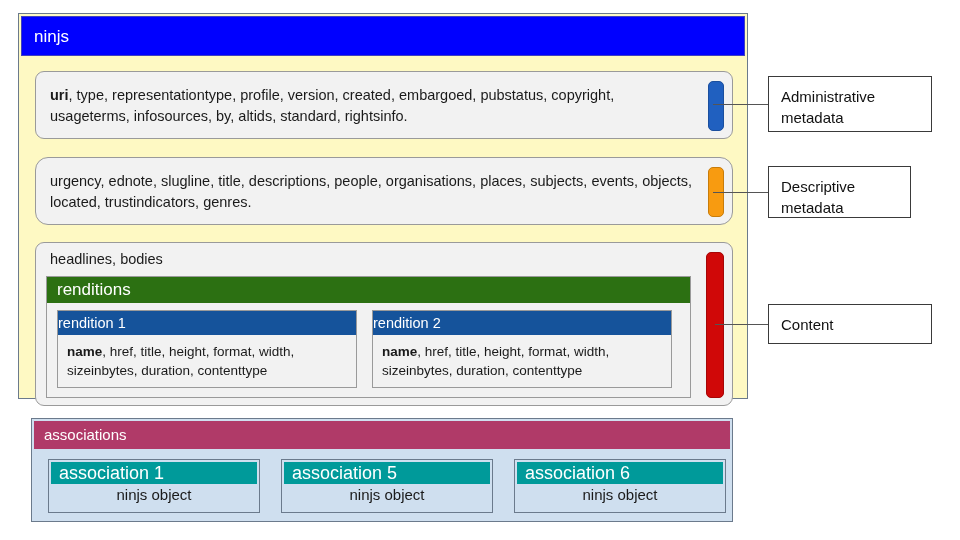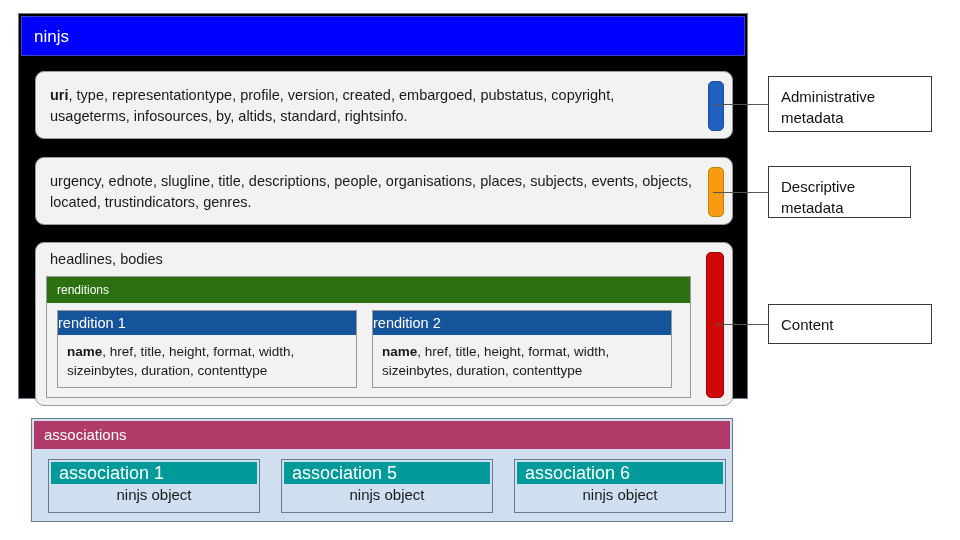--- a/index.html
+++ b/index.html
@@ -15,21 +15,21 @@
     overflow: hidden;
   }
 
   
   .ninjs-container {
     position: absolute;
     left: 18px;
     top: 13px;
     width: 730px;
     height: 386px;
-    background: #000000;
+    background: #fef9c3;
     border: 1px solid #6b7a8c;
     box-sizing: border-box;
   }
 
   .ninjs-header {
     position: absolute;
     left: 2px;
     top: 2px;
     width: 724px;
     height: 40px;
@@ -45,21 +45,21 @@
   
   .group-box {
     position: absolute;
     background: #f2f2f2;
     border: 1px solid #9a9a9a;
     border-radius: 9px;
     box-sizing: border-box;
   }
 
   .group-admin  { left: 16px; top: 57px;  width: 698px; height: 68px; }
-  .group-desc   { left: 16px; top: 143px; width: 698px; height: 68px; }
+  .group-desc   { left: 16px; top: 143px; width: 698px; height: 68px; border-radius: 13px; }
   .group-content{ left: 16px; top: 228px; width: 698px; height: 164px;
                   background: #f2f2f2; }
 
   .field-text {
     position: absolute;
     left: 14px;
     top: 13px;
     right: 38px;
     font-size: 14.5px;
     line-height: 21px;
@@ -105,21 +105,21 @@
     border: 1px solid #9a9a9a;
     box-sizing: border-box;
   }
   .renditions-header {
     position: absolute;
     left: 0; top: 0;
     width: 100%;
     height: 26px;
     background: #2c7012;
     color: #ffffff;
-    font-size: 12px;
+    font-size: 17px;
     line-height: 26px;
     padding-left: 10px;
     box-sizing: border-box;
   }
 
   .rendition {
     position: absolute;
     top: 33px;
     width: 300px;
     height: 78px;

